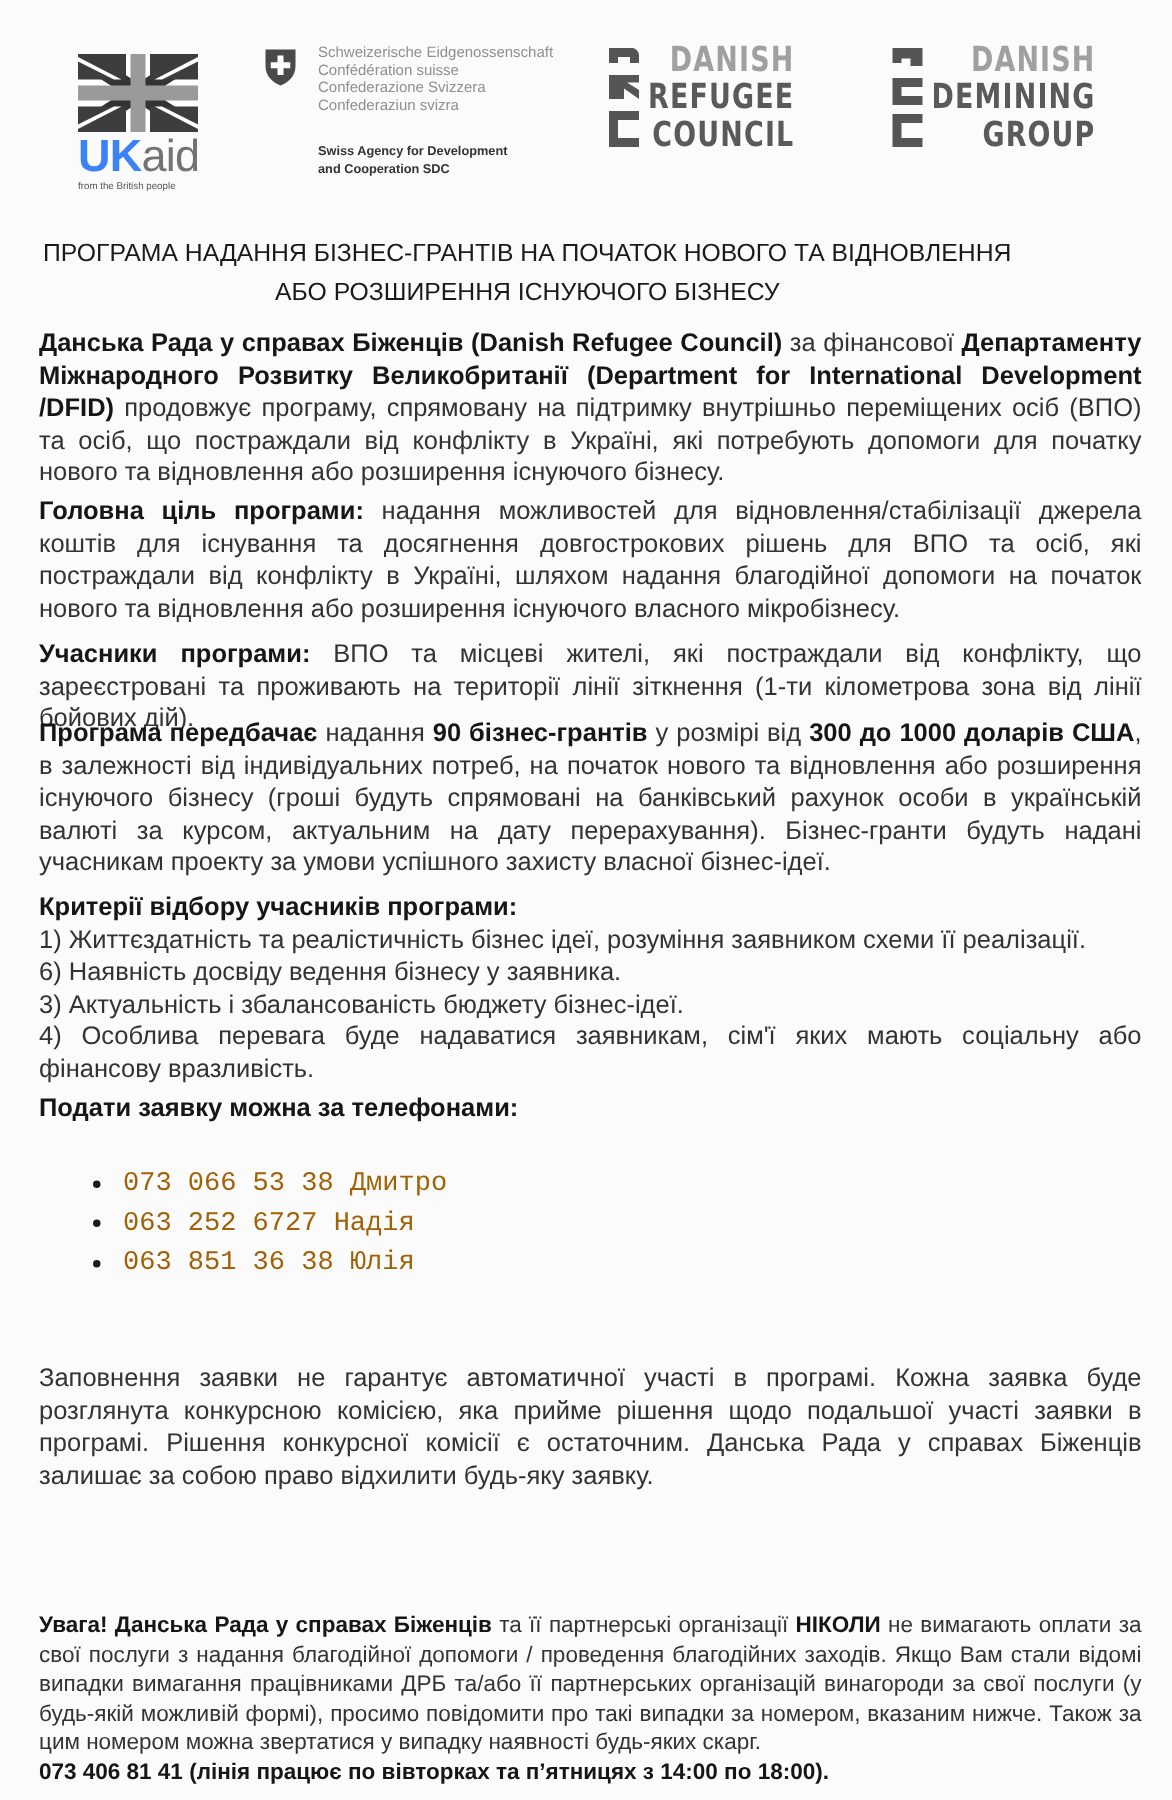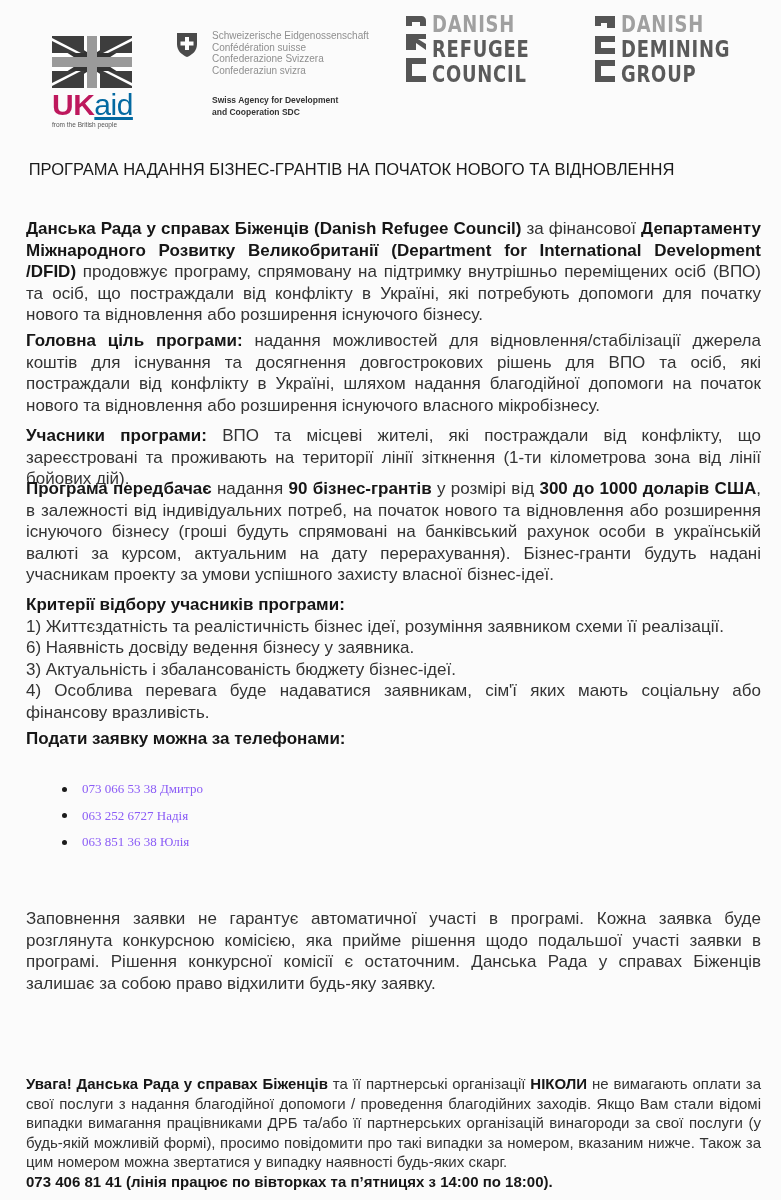--- a/index.html
+++ b/index.html
@@ -10,30 +10,30 @@
     color: #1c1c1c;
     position: relative;
   }
   .page { position: absolute; inset: 0; }
 
   
   .logos { position: absolute; top: 0; left: 0; width: 781px; height: 140px; }
   .ukaid { position: absolute; left: 52px; top: 36px; width: 84px; }
   .ukaid svg { display: block; }
   .ukaid .uk-word { font-family: "Liberation Sans", sans-serif; font-weight: bold; font-size: 30px; line-height: 30px; margin-top: 2px; letter-spacing: -0.5px; }
-  .ukaid .uk-word .uk { color: #be185d; }
-  .ukaid .uk-word .aid { color: #0369a1; font-weight: normal; text-decoration: underline; }
+  .ukaid .uk-word .uk { color: #3b82f6; }
+  .ukaid .uk-word .aid { color: #737373; font-weight: normal; }
   .ukaid .tagline { font-family: "Liberation Sans", sans-serif; font-size: 6.5px; color: #555; margin-top: 1px; white-space: nowrap; }
 
   .sdc { position: absolute; left: 176px; top: 30px; }
   .sdc .shield { position: absolute; left: 0; top: 2px; }
   .sdc .langs { position: absolute; left: 36px; top: 0; font-family: "Liberation Sans", sans-serif; font-size: 10px; line-height: 11.5px; color: #8f8f8f; white-space: nowrap; }
   .sdc .agency { position: absolute; left: 36px; top: 64px; font-family: "Liberation Sans", sans-serif; font-size: 8.5px; line-height: 12px; color: #333; font-weight: bold; white-space: nowrap; }
 
-  .org-logo { position: absolute; top: 12px; display: flex; align-items: flex-start; }
+  .org-logo { position: absolute; top: 28px; display: flex; align-items: flex-start; text-align: right; }
   .org-logo .mark { width: 24px; height: 76px; margin-right: 4px; }
   .org-logo .words { font-family: "DejaVu Sans", sans-serif; font-weight: bold; font-size: 23px; line-height: 25px; letter-spacing: 1px; transform: scaleX(0.78); transform-origin: left top; color: #5a5a5a; }
   .org-logo .words .w1 { color: #a0a0a0; }
   .drc { left: 404px; }
   .ddg { left: 593px; }
 
   
   .title {
     position: absolute; left: 0; top: 156px; width: 703px;
     text-align: center; font-family: "Liberation Sans", sans-serif;
@@ -47,21 +47,21 @@
   }
   .block b { color: #161616; }
   .p1 { top: 218px; }
   .p2 { top: 330px; }
   .p3 { top: 425px; }
   .p4 { top: 478px; }
   .criteria { top: 594px; text-align: left; }
   .criteria .item { display: block; }
   .criteria .item.j { text-align: justify; }
   .apply { top: 728px; }
-  .phones { position: absolute; left: 62px; top: 776px; font-family: Liberation Serif, serif; font-size: 13px; line-height: 26.5px; color: #8b5cf6; }
+  .phones { position: absolute; left: 62px; top: 776px; font-family: Liberation Mono, monospace; font-size: 18px; line-height: 26.5px; color: #a16207; }
   .phones .row { display: flex; align-items: center; }
   .phones .dot { width: 5px; height: 5px; background: #1b1b1b; border-radius: 50%; margin-right: 15px; }
   .note { top: 908px; }
   .warning { top: 1074px; font-size: 15px; line-height: 19.5px; }
 </style>
 </head>
 <body>
 
 <div class="page">
 
@@ -138,20 +138,21 @@
       <div class="words">
         <div class="w1">DANISH</div>
         <div>DEMINING</div>
         <div>GROUP</div>
       </div>
     </div>
   </div>
 
   <h1 class="title" style="margin:0;">
     <div>ПРОГРАМА НАДАННЯ БІЗНЕС-ГРАНТІВ НА ПОЧАТОК НОВОГО ТА ВІДНОВЛЕННЯ</div>
+    <div>АБО РОЗШИРЕННЯ ІСНУЮЧОГО БІЗНЕСУ</div>
   </h1>
 
   <p class="block p1" style="margin:0;">
     <b>Данська Рада у справах Біженців (Danish Refugee Council)</b><span> за фінансової </span><b>Департаменту Міжнародного Розвитку Великобританії (Department for International Development /DFID)</b><span> продовжує програму, спрямовану на підтримку внутрішньо переміщених осіб (ВПО) та осіб, що постраждали від конфлікту в Україні, які потребують допомоги для початку нового та відновлення або розширення існуючого бізнесу.</span>
   </p>
 
   <p class="block p2" style="margin:0;">
     <b>Головна ціль програми:</b><span> надання можливостей для відновлення/стабілізації джерела коштів для існування та досягнення довгострокових рішень для ВПО та осіб, які постраждали від конфлікту в Україні, шляхом надання благодійної допомоги на початок нового та відновлення або розширення існуючого власного мікробізнесу.</span>
   </p>
 

